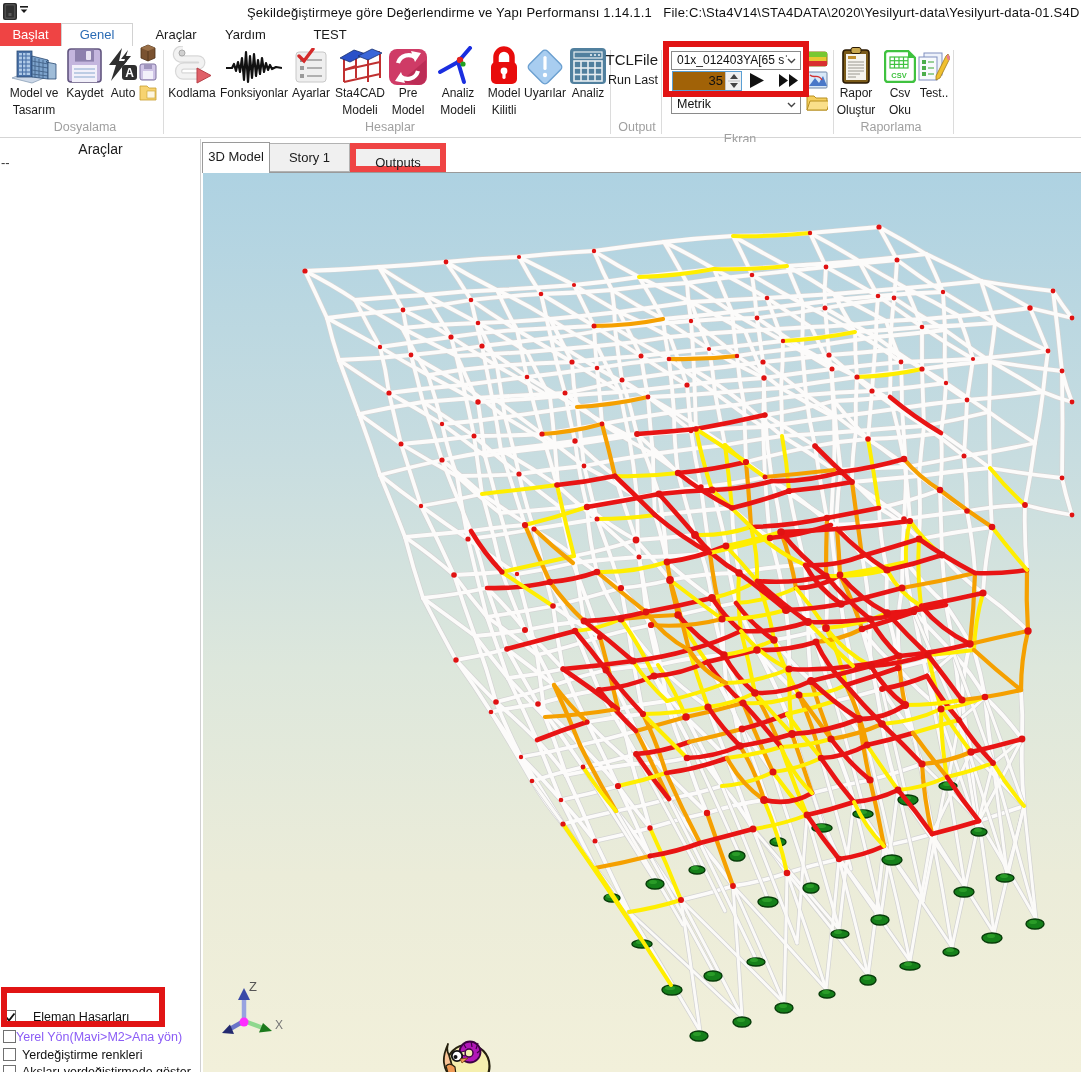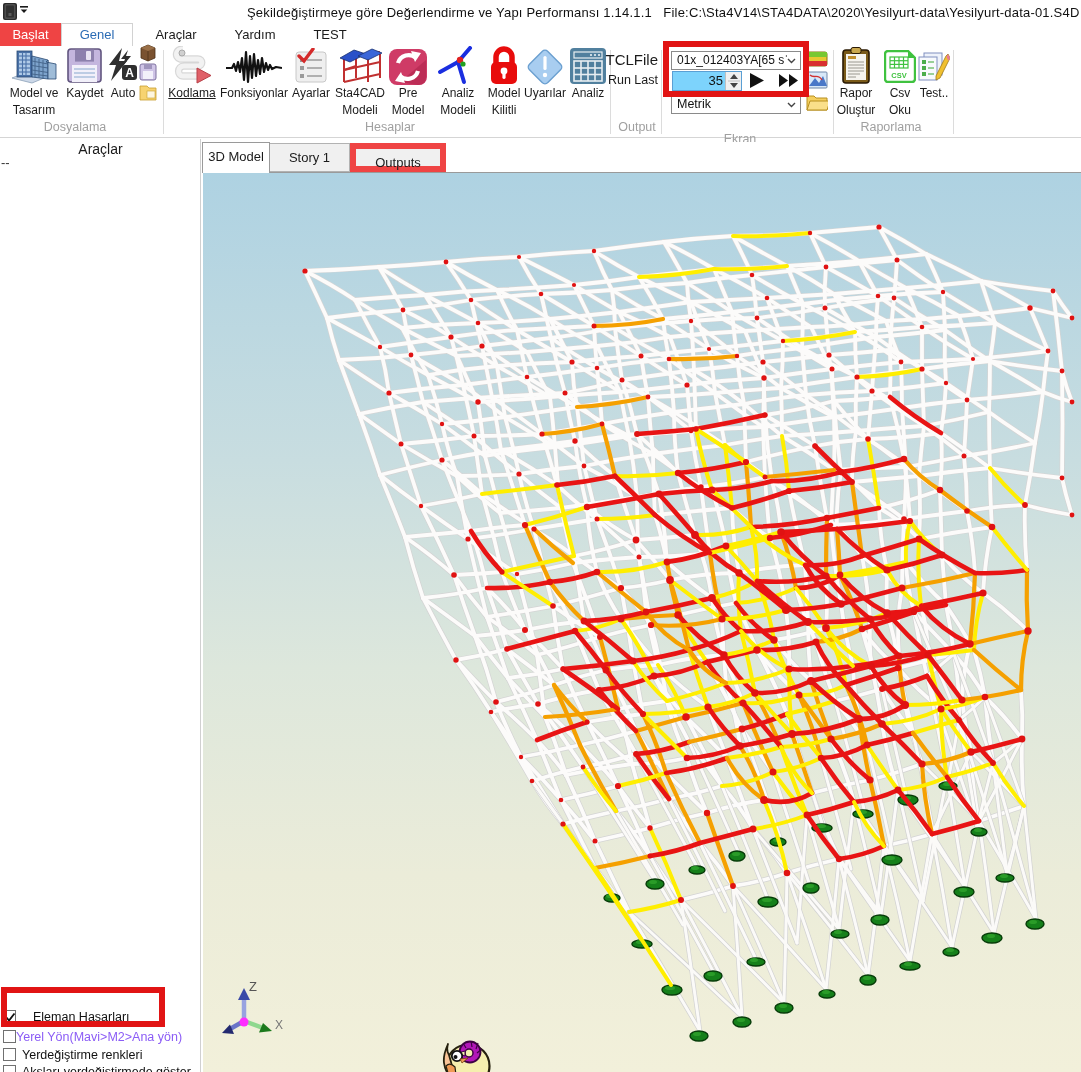--- a/index.html
+++ b/index.html
@@ -26,21 +26,21 @@
     <rect x="0" y="0" width="8" height="1.6" fill="#1a1a1a"></rect>
     <path d="M0.7 3.5 L7.3 3.5 L4 7 Z" fill="#1a1a1a"></path>
   </svg>
   <div class="abs" style="left:247px;top:5px;width:834px;font-size:13px;letter-spacing:0.2px;color:#111;white-space:nowrap;overflow:hidden;">Şekildeğiştirmeye göre Değerlendirme ve Yapı Performansı 1.14.1.1&nbsp;&nbsp;&nbsp;File:C:\Sta4V14\STA4DATA\2020\Yesilyurt-data\Yesilyurt-data-01.S4D</div>
 </div>
 
 <div class="abs" style="left:0;top:23px;width:1081px;height:23px;background:#fff;"></div>
 <div class="abs" style="left:0;top:23px;width:61px;height:23px;background:#ef4444;color:#fff;font-size:13px;text-align:center;line-height:23px;">Başlat</div>
 <div class="abs" style="left:61px;top:23px;width:72px;height:24px;background:#fff;border:1px solid #d2d2d2;border-bottom:none;color:#2b6cb5;font-size:13px;text-align:center;line-height:22px;">Genel</div>
 <div class="abs" style="left:146px;top:23px;width:60px;height:23px;color:#1b1b1b;font-size:13px;text-align:center;line-height:23px;">Araçlar</div>
-<div class="abs" style="left:225px;top:23px;width:60px;height:23px;color:#1b1b1b;font-size:13px;text-align:center;line-height:23px;">Yardım</div>
+<div class="abs" style="left:225px;top:23px;width:60px;height:23px;color:#1b1b1b;font-size:13px;text-align:left;line-height:23px;">Yardım</div>
 <div class="abs" style="left:300px;top:23px;width:60px;height:23px;color:#1b1b1b;font-size:13px;text-align:center;line-height:23px;">TEST</div>
 
 <div class="abs" style="left:0;top:46px;width:1081px;height:92px;background:#fff;border-bottom:1px solid #d5d5d5;"></div>
 <div class="sep" style="left:163px;"></div>
 <div class="sep" style="left:610px;"></div>
 <div class="sep" style="left:661px;"></div>
 <div class="sep" style="left:833px;"></div>
 <div class="sep" style="left:953px;"></div>
 
 <svg class="abs" style="left:10px;top:48px" width="48" height="36" viewBox="0 0 48 36">
@@ -97,30 +97,30 @@
   <path d="M3 6 L10 3 L17 6 L17 16 L10 19 L3 16 Z" fill="#7a5230" stroke="#4c3018" stroke-width="0.8"></path>
   <path d="M3 6 L10 9 L17 6 L10 3 Z" fill="#9a7048"></path>
   <line x1="10" y1="9" x2="10" y2="19" stroke="#4c3018" stroke-width="0.8"></line>
   <rect x="2" y="22" width="16" height="16" rx="2" fill="#cfc4e6" stroke="#7e72a0" stroke-width="1"></rect>
   <rect x="6" y="22" width="8" height="5" fill="#9f94bd"></rect>
   <rect x="5" y="29" width="10" height="8" fill="#f2f0fa"></rect>
   <path d="M2 44 L9 44 L11 46 L18 46 L18 58 L2 58 Z" fill="#f7d370" stroke="#c8a030" stroke-width="0.8"></path>
   <rect x="9" y="49" width="8" height="7" fill="#fdf6e0" stroke="#c8a030" stroke-width="0.6"></rect>
 </svg>
 
-<div class="abs grplbl" style="left:20px;top:120px;width:110px;">Dosyalama</div>
+<div class="abs grplbl" style="left:30px;top:120px;width:110px;">Dosyalama</div>
 
 <svg class="abs" style="left:170px;top:46px" width="44" height="40" viewBox="0 0 44 40">
   <path d="M13 3 C6 3 4 11 10 13 L28 13 C33 13 33 20 28 20 L14 20 C7 20 7 30 13 30 L30 30" fill="none" stroke="#e3e3e3" stroke-width="7"></path>
   <path d="M13 3 C6 3 4 11 10 13 L28 13 C33 13 33 20 28 20 L14 20 C7 20 7 30 13 30 L30 30" fill="none" stroke="#bcbcbc" stroke-width="7.5" stroke-opacity="0.35"></path>
   <path d="M13 3 C6 3 4 11 10 13 L28 13 C33 13 33 20 28 20 L14 20 C7 20 7 30 13 30 L28 30" fill="none" stroke="#f2f2f2" stroke-width="5"></path>
   <circle cx="12" cy="7" r="3" fill="#d0d0d0" stroke="#a8a8a8" stroke-width="1"></circle>
   <path d="M27 22 L41 29.5 L27 37 Z" fill="#e06068" stroke="#b84048" stroke-width="1"></path>
 </svg>
-<div class="abs lbl" style="left:162px;top:85px;width:60px;text-decoration:underline;">Kodlama</div>
+<div class="abs lbl" style="left:162px;top:85px;width:60px;">Kodlama</div>
 
 <svg class="abs" style="left:226px;top:50px" width="56" height="34" viewBox="0 0 56 34">
 
   <polyline points="0,18 6,18 8,14 10,21 12,12 14,22 16,8 18,30 20,2 22,32 24,6 26,28 28,4 30,26 32,10 34,24 36,8 38,22 40,13 42,20 44,15 46,19 50,17 56,18" fill="none" stroke="#111" stroke-width="2.2" stroke-linejoin="round"></polyline>
 </svg>
 <div class="abs lbl" style="left:218px;top:85px;width:72px;">Fonksiyonlar</div>
 
 <svg class="abs" style="left:292px;top:48px" width="38" height="36" viewBox="0 0 38 36">
 
   <rect x="4" y="4" width="30" height="30" rx="3" fill="#efefef" stroke="#c8c8c8" stroke-width="1"></rect>
@@ -214,21 +214,21 @@
 
 <div class="abs grplbl" style="left:330px;top:120px;width:120px;">Hesaplar</div>
 
 <div class="abs" style="left:598px;top:51px;width:60px;text-align:right;font-size:15px;color:#1b1b1b;">TCLFile</div>
 <div class="abs" style="left:596px;top:73px;width:62px;text-align:right;font-size:12.5px;color:#1b1b1b;">Run Last</div>
 <div class="abs grplbl" style="left:600px;top:120px;width:74px;">Output</div>
 
 <div class="abs" style="left:671px;top:51px;width:130px;height:19px;border:1px solid #8a8a8a;background:#fff;font-size:12px;color:#111;line-height:17px;padding-left:5px;white-space:nowrap;overflow:hidden;">01x_012403YA[65 sˈ<svg style="position:absolute;right:4px;top:6px" width="9" height="6" viewBox="0 0 9 6">
       <path d="M1 1 L4.5 4.5 L8 1" fill="none" stroke="#444" stroke-width="1.4"></path>
     </svg></div>
-<div class="abs" style="left:672px;top:71px;width:70px;height:20px;border:1px solid #5a9fd4;background:#7dd3fc;">
+<div class="abs" style="left:672px;top:71px;width:70px;height:20px;border:1px solid #5a9fd4;background:#a16207;">
   <div class="abs" style="left:0;top:0;width:50px;height:18px;font-size:13px;color:#111;text-align:right;line-height:18px;">35</div>
   <div class="abs" style="left:52px;top:0;width:16px;height:18px;background:#f0f0f0;border-left:1px solid #c0c0c0;">
     <svg width="16" height="18" viewBox="0 0 16 18">
         <path d="M8 2 L12 7 L4 7 Z" fill="#444"></path>
         <path d="M8 16 L12 11 L4 11 Z" fill="#444"></path>
         <line x1="2" y1="9" x2="14" y2="9" stroke="#c0c0c0" stroke-width="1"></line>
       </svg>
   </div>
 </div>
 <svg class="abs" style="left:748px;top:72px" width="18" height="17" viewBox="0 0 18 17">

